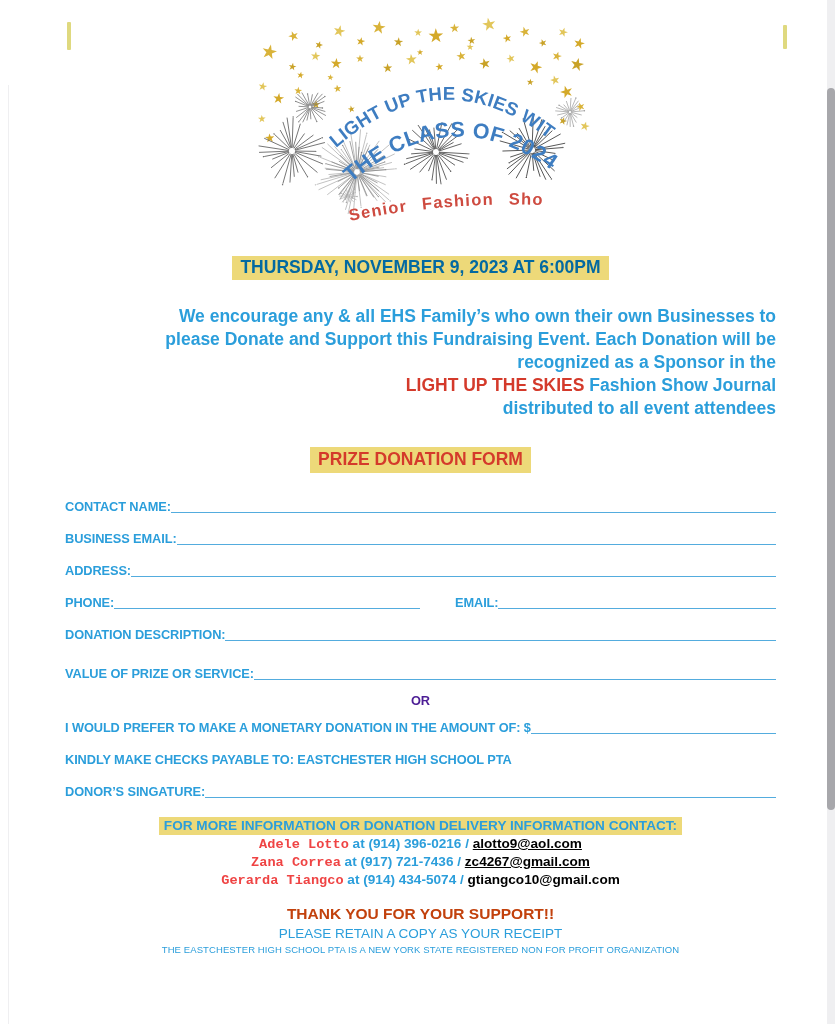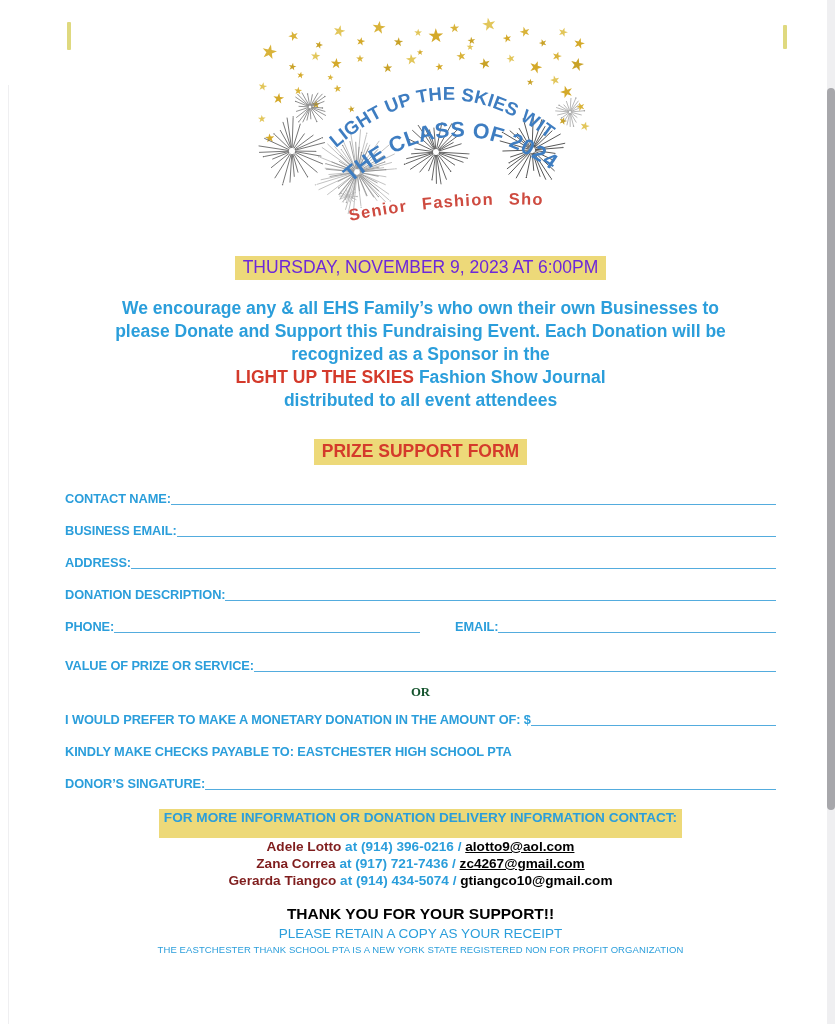--- a/index.html
+++ b/index.html
@@ -15,50 +15,50 @@
   
   .hl-mark{position:absolute;width:4px;background:#DFD97F;border-radius:1px;}
   .hl-left{left:67px;top:22px;height:28px;}
   .hl-right{left:783px;top:25px;height:24px;}
 
   main{position:absolute;top:256px;left:65px;width:711px;}
   .banner{display:inline-block;background:#EDD979;padding:1px 8px 2px;}
   .red{color:#D43A2B;}
 
   .date-row{text-align:center;}
-  .date-row .banner{font-size:17.5px;font-weight:normal;color:#6d28d9;}
-
-  .intro{margin:17px 0 0;text-align:center;font-size:17.5px;font-weight:bold;color:#2B9EDB;line-height:23px;}
+  .date-row .banner{font-size:17.5px;font-weight:bold;color:#0369a1;}
+
+  .intro{margin:25px 0 0;text-align:right;font-size:17.5px;font-weight:bold;color:#2B9EDB;line-height:23px;}
 
   .form-title-row{text-align:center;margin-top:27px;line-height:23px;}
   .form-title-row .banner{font-size:17.5px;font-weight:bold;color:#D43A2B;}
 
   .form-area{margin-top:26px;}
   .frow{display:flex;align-items:flex-end;height:15px;margin-bottom:17px;}
   .flabel{font-size:12.8px;font-weight:bold;color:#2B9EDB;white-space:nowrap;line-height:15px;letter-spacing:-.1px;}
   .fline{flex:1 1 auto;border-bottom:1.4px solid #53ACDE;margin-bottom:1px;min-width:10px;}
   .two-col{gap:35px;}
   .col{display:flex;align-items:flex-end;}
   .col-phone{flex:0 0 355px;}
   .col-email{flex:1 1 auto;}
   .row-tight{margin-bottom:12px;margin-top:24px;}
-  .or-row{height:13px;margin:3px 0 14px;text-align:center;font-size:12.8px;font-weight:bold;color:#14532d;font-family:Liberation Serif, serif;}
+  .or-row{height:13px;margin:3px 0 14px;text-align:center;font-size:12.8px;font-weight:bold;color:#4c1d95;}
 
   .deadline-row{text-align:center;margin-top:8px;line-height:17px;}
   .deadline-row .banner{font-size:13.6px;font-weight:bold;color:#D43A2B;padding:0 6px 1px;}
   .info-row{text-align:center;margin-top:10px;line-height:17px;}
-  .info-row .banner{font-size:13.6px;font-weight:bold;color:#2B9EDB;padding:0 5px 12px;}
+  .info-row .banner{font-size:13.6px;font-weight:bold;color:#2B9EDB;padding:0 5px 1px;}
 
   .contacts{margin-top:1px;text-align:center;}
   .contact-line{font-size:13.6px;font-weight:bold;color:#2B9EDB;line-height:16.9px;}
-  .contact-line .cname{color:#7f1d1d;}
+  .contact-line .cname{color:#ef4444;font-family:Liberation Mono, monospace;}
   .email-link{color:#000000;text-decoration:none;}
   .email-link.u{text-decoration:underline;}
 
-  .thanks{margin-top:15px;text-align:center;font-size:15.5px;font-weight:bold;color:#000000;}
+  .thanks{margin-top:15px;text-align:center;font-size:15.5px;font-weight:bold;color:#c2410c;}
   .receipt{margin-top:3px;text-align:center;font-size:13.5px;font-weight:normal;color:#2B9EDB;}
   .org{margin-top:3px;text-align:center;font-size:9.5px;font-weight:normal;color:#2B9EDB;letter-spacing:.1px;}
 
   
   .edge-left{position:absolute;left:8px;top:85px;bottom:0;width:1px;background:#efeff1;}
   .sb-track{position:absolute;right:5px;top:0;width:8px;height:1024px;background:#efeff1;}
   .sb-thumb{position:absolute;right:5px;top:88px;width:8px;height:722px;background:#a7a7ab;border-radius:4px;}
 </style>
 </head>
 <body>
@@ -413,50 +413,50 @@
 
     <p class="intro">
       <span>We encourage any &amp; all EHS Family’s who own their own Businesses to</span><br>
       <span>please Donate and Support this Fundraising Event. Each Donation will be</span><br>
       <span>recognized as a Sponsor in the</span><br>
       <span class="red">LIGHT UP THE SKIES</span><span> Fashion Show Journal</span><br>
       <span>distributed to all event attendees</span>
     </p>
 
     <div class="form-title-row">
-      <span class="banner">PRIZE SUPPORT FORM</span>
+      <span class="banner">PRIZE DONATION FORM</span>
     </div>
 
     <div class="form-area">
       <div class="frow">
         <span class="flabel">CONTACT NAME:</span>
         <span class="fline"></span>
       </div>
       <div class="frow">
         <span class="flabel">BUSINESS EMAIL:</span>
         <span class="fline"></span>
       </div>
       <div class="frow">
         <span class="flabel">ADDRESS:</span>
-        <span class="fline"></span>
-      </div>
-      <div class="frow">
-        <span class="flabel">DONATION DESCRIPTION:</span>
         <span class="fline"></span>
       </div>
       <div class="frow two-col">
         <span class="col col-phone">
           <span class="flabel">PHONE:</span>
           <span class="fline"></span>
         </span>
         <span class="col col-email">
           <span class="flabel">EMAIL:</span>
           <span class="fline"></span>
         </span>
       </div>
+      <div class="frow">
+        <span class="flabel">DONATION DESCRIPTION:</span>
+        <span class="fline"></span>
+      </div>
       <div class="frow row-tight">
         <span class="flabel">VALUE OF PRIZE OR SERVICE:</span>
         <span class="fline"></span>
       </div>
       <div class="or-row">OR</div>
       <div class="frow">
         <span class="flabel">I WOULD PREFER TO MAKE A MONETARY DONATION IN THE AMOUNT OF: $</span>
         <span class="fline"></span>
       </div>
       <div class="frow">
@@ -479,20 +479,20 @@
       <div class="contact-line">
         <span class="cname">Zana Correa</span><span> at (917) 721-7436 / </span><a class="email-link u">zc4267@gmail.com</a>
       </div>
       <div class="contact-line">
         <span class="cname">Gerarda Tiangco</span><span> at (914) 434-5074 / </span><a class="email-link">gtiangco10@gmail.com</a>
       </div>
     </div>
 
     <div class="thanks">THANK YOU FOR YOUR SUPPORT!!</div>
     <div class="receipt">PLEASE RETAIN A COPY AS YOUR RECEIPT</div>
-    <div class="org">THE EASTCHESTER THANK SCHOOL PTA IS A NEW YORK STATE REGISTERED NON FOR PROFIT ORGANIZATION</div>
+    <div class="org">THE EASTCHESTER HIGH SCHOOL PTA IS A NEW YORK STATE REGISTERED NON FOR PROFIT ORGANIZATION</div>
 
   </main>
 
   <div class="sb-track"></div>
   <div class="sb-thumb"></div>
 
 </div>
 
 </body></html>

